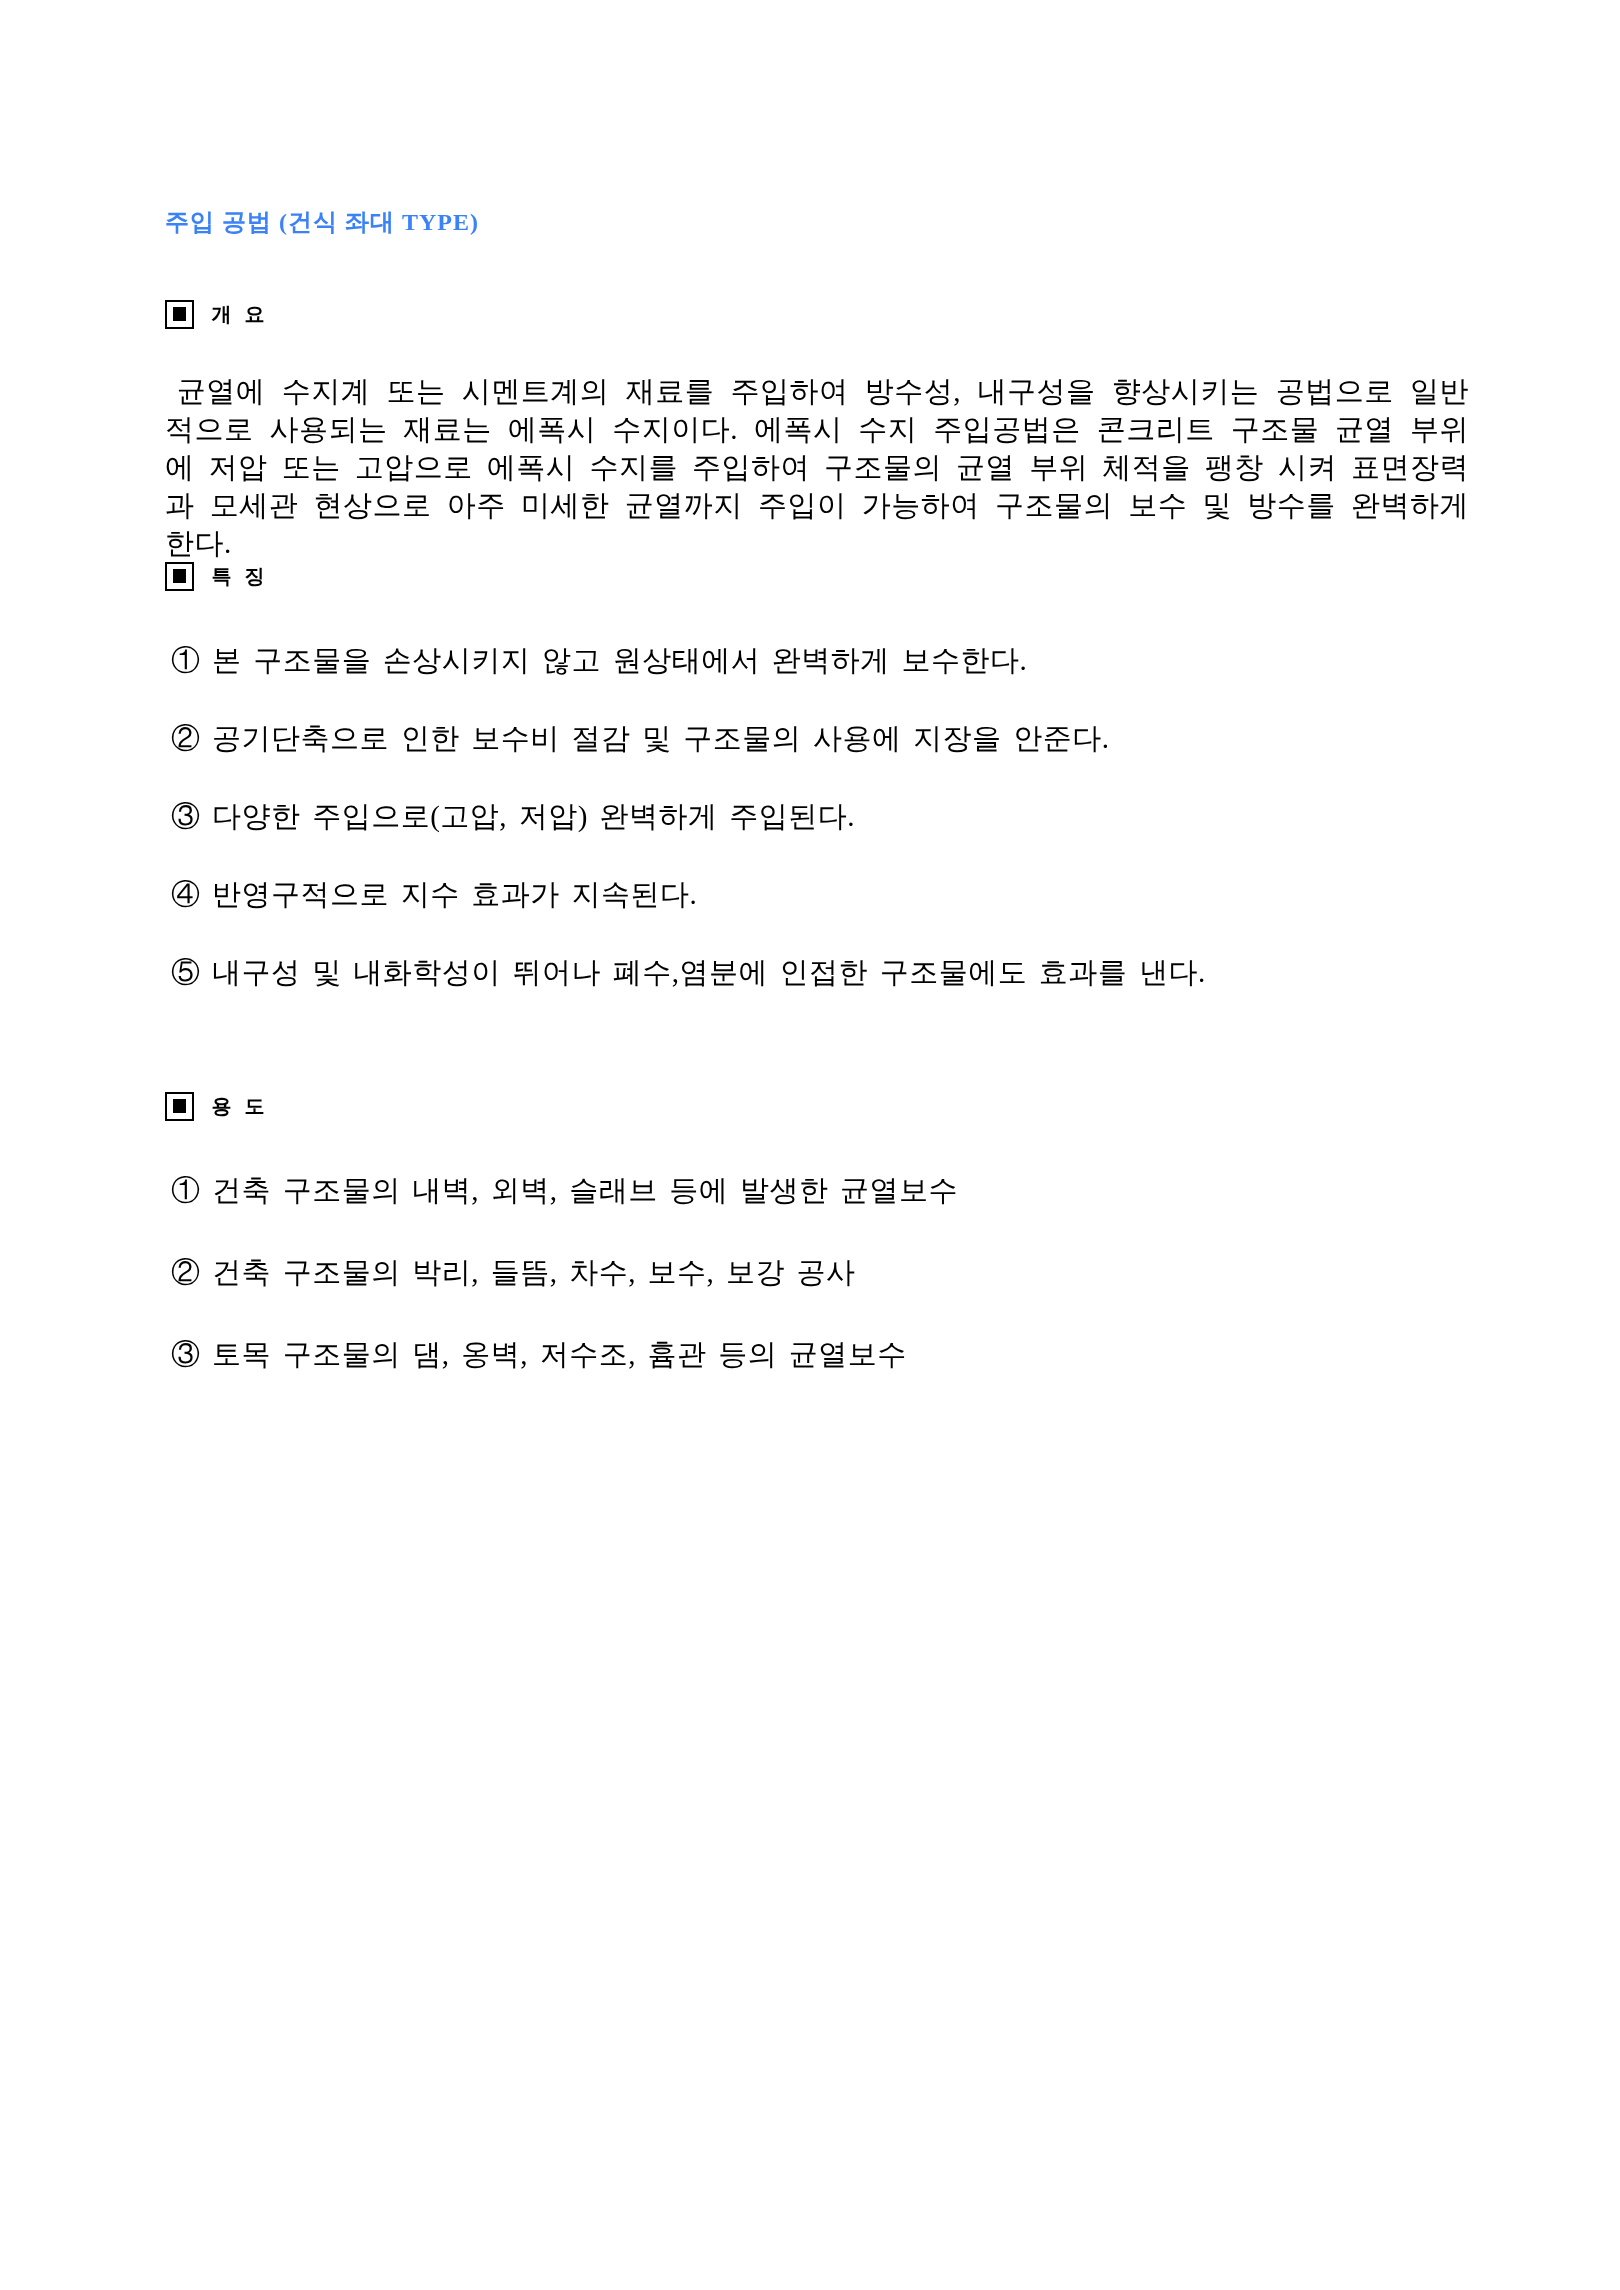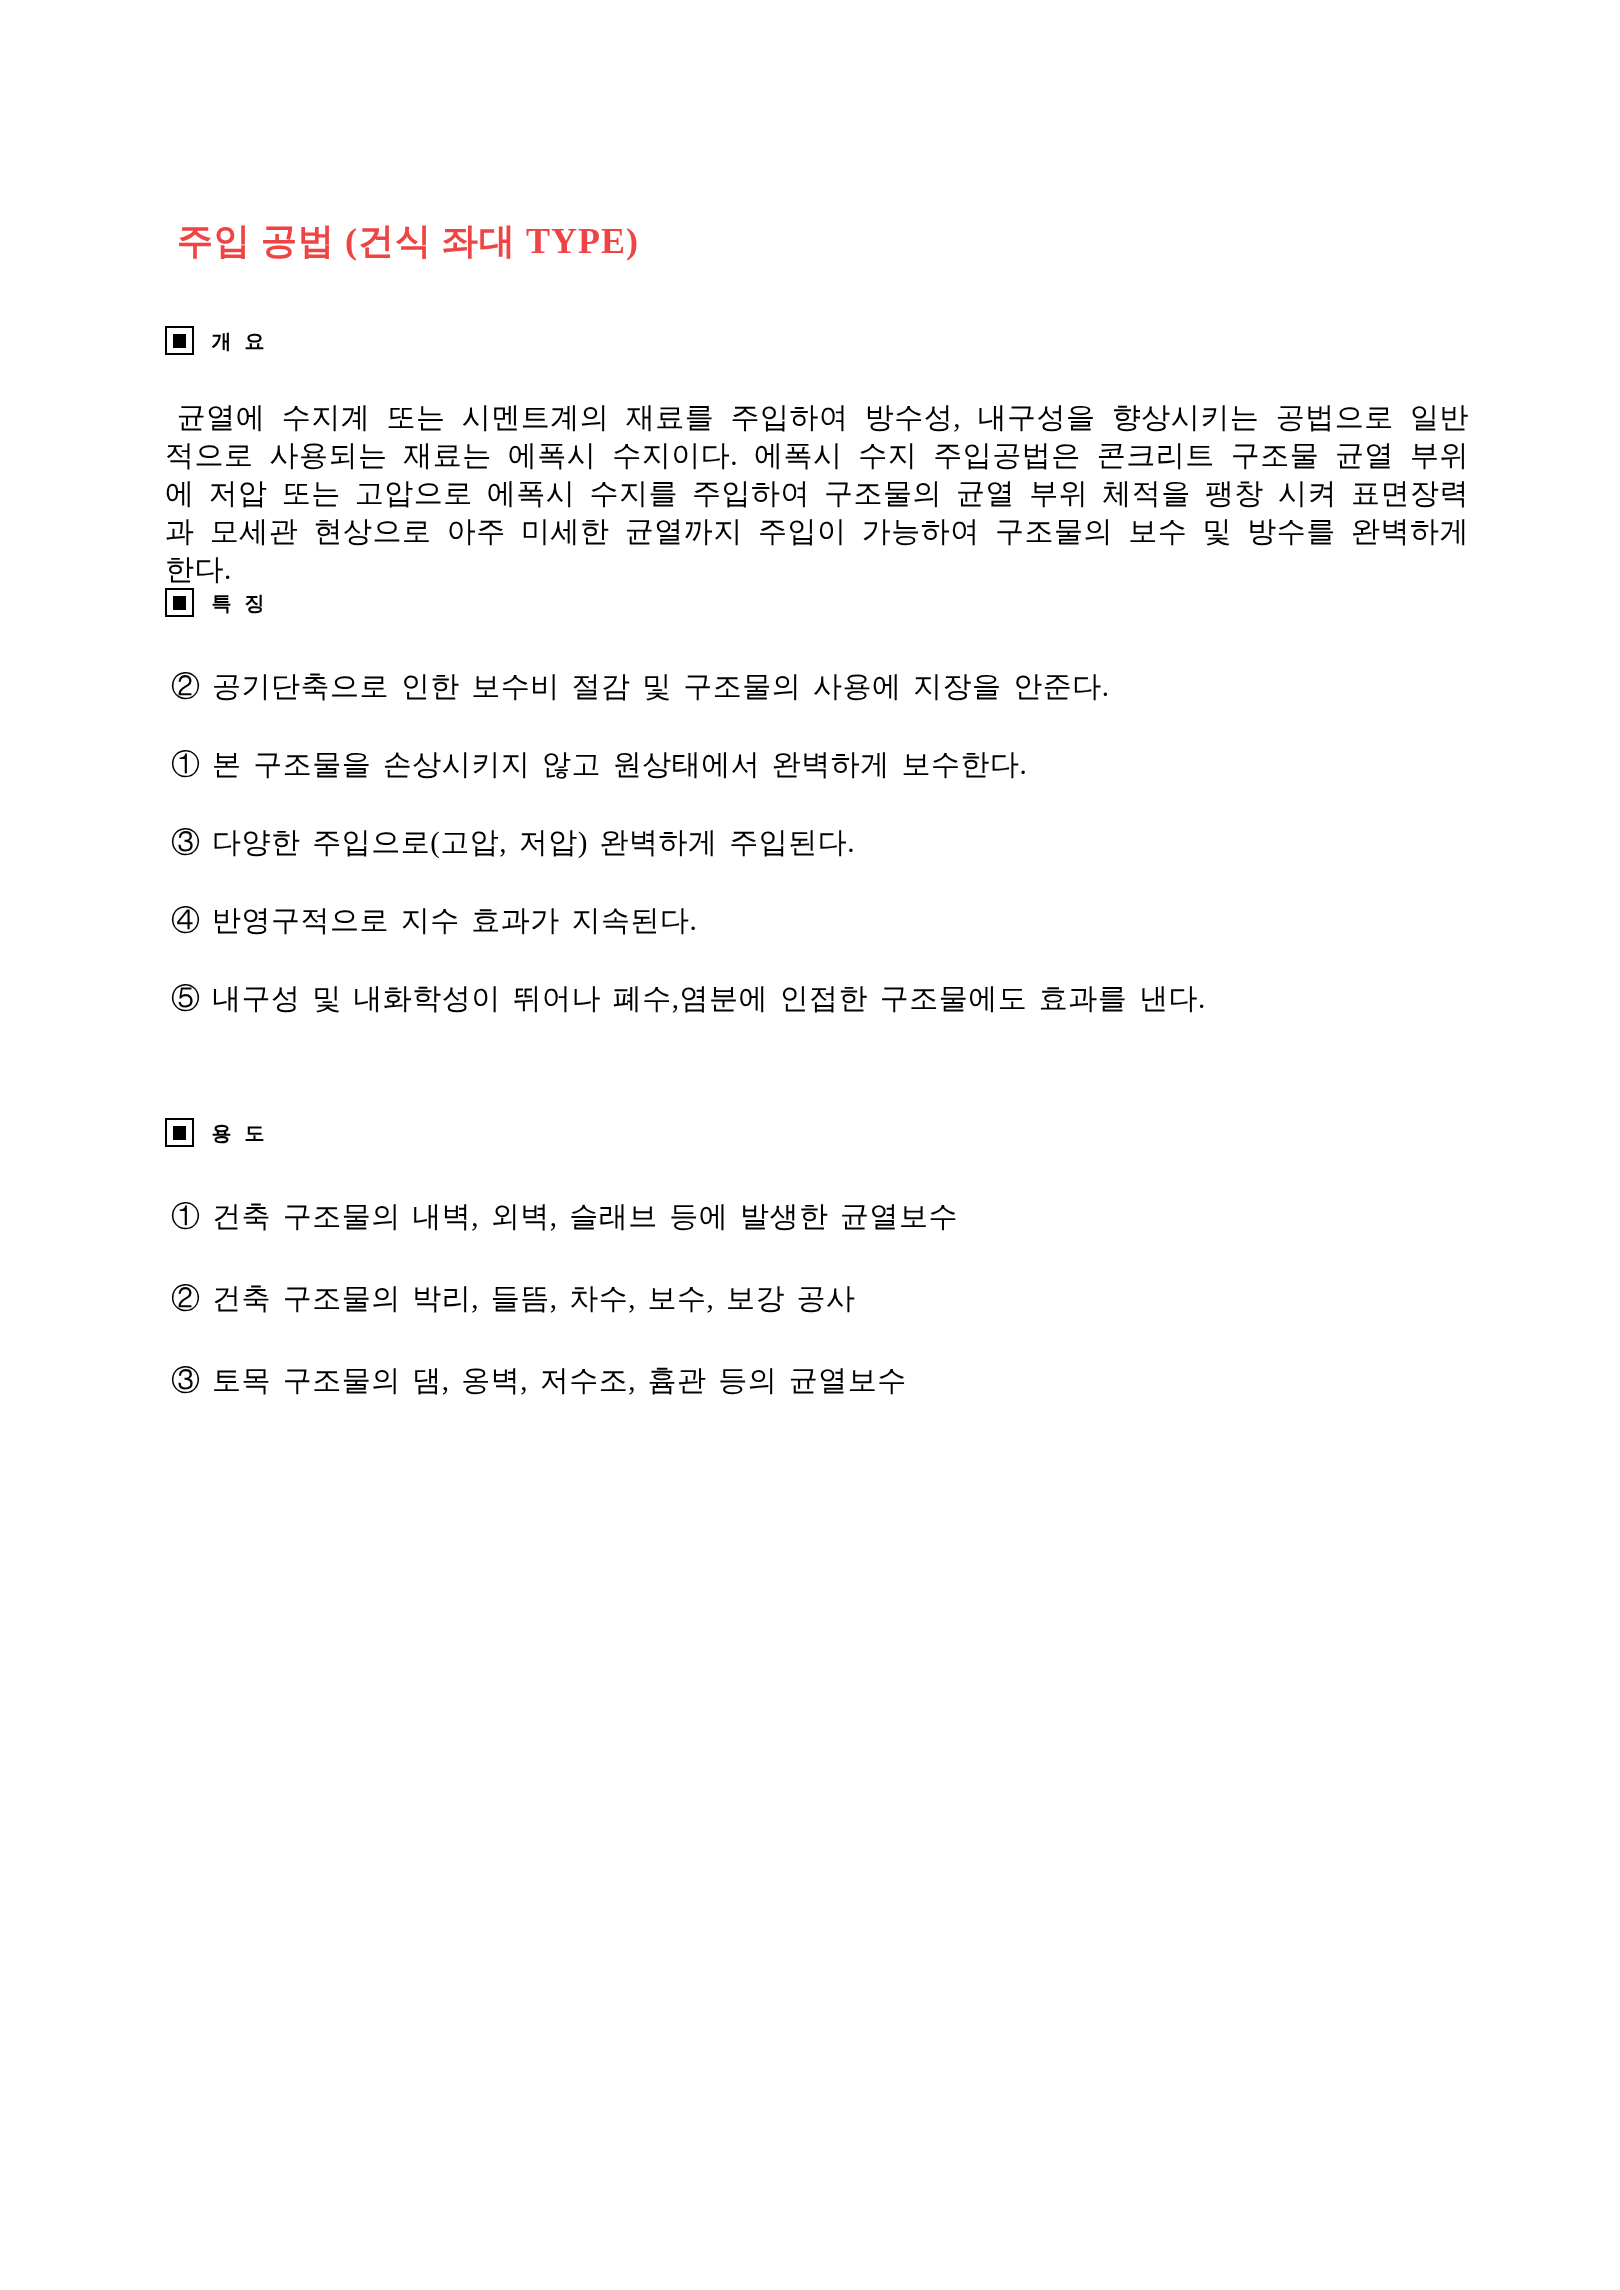--- a/index.html
+++ b/index.html
@@ -15,25 +15,25 @@
       color: #000000;
       overflow: hidden;
     }
     .page {
       width: 1620px;
       height: 2291px;
       padding: 208px 157px 0 165px;
       background: #ffffff;
     }
     .doc-title {
-      margin: 12px;
+      margin: 0;
       padding: 0;
-      font-size: 36px;
+      font-size: 24px;
       font-weight: bold;
-      color: #ef4444;
+      color: #3b82f6;
       letter-spacing: 1px;
       line-height: 1.2;
     }
     section { margin: 0; padding: 0; }
     .section-overview { margin-top: 63px; }
     .section-features { }
     .section-uses     { margin-top: 101px; }
     .sec-head {
       display: flex;
       align-items: center;
@@ -104,22 +104,22 @@
   </section>
 
   <section class="section-features">
     <div class="sec-head">
       <span class="bullet">
         <span class="bullet-inner"></span>
       </span>
       <span class="sec-title">특 징</span>
     </div>
     <ul class="item-list features-list">
+      <li>① 본 구조물을 손상시키지 않고 원상태에서 완벽하게 보수한다.</li>
       <li>② 공기단축으로 인한 보수비 절감 및 구조물의 사용에 지장을 안준다.</li>
-      <li>① 본 구조물을 손상시키지 않고 원상태에서 완벽하게 보수한다.</li>
       <li>③ 다양한 주입으로(고압, 저압) 완벽하게 주입된다.</li>
       <li>④ 반영구적으로 지수 효과가 지속된다.</li>
       <li>⑤ 내구성 및 내화학성이 뛰어나 폐수,염분에 인접한 구조물에도 효과를 낸다.</li>
     </ul>
   </section>
 
   <section class="section-uses">
     <div class="sec-head">
       <span class="bullet">
         <span class="bullet-inner"></span>

